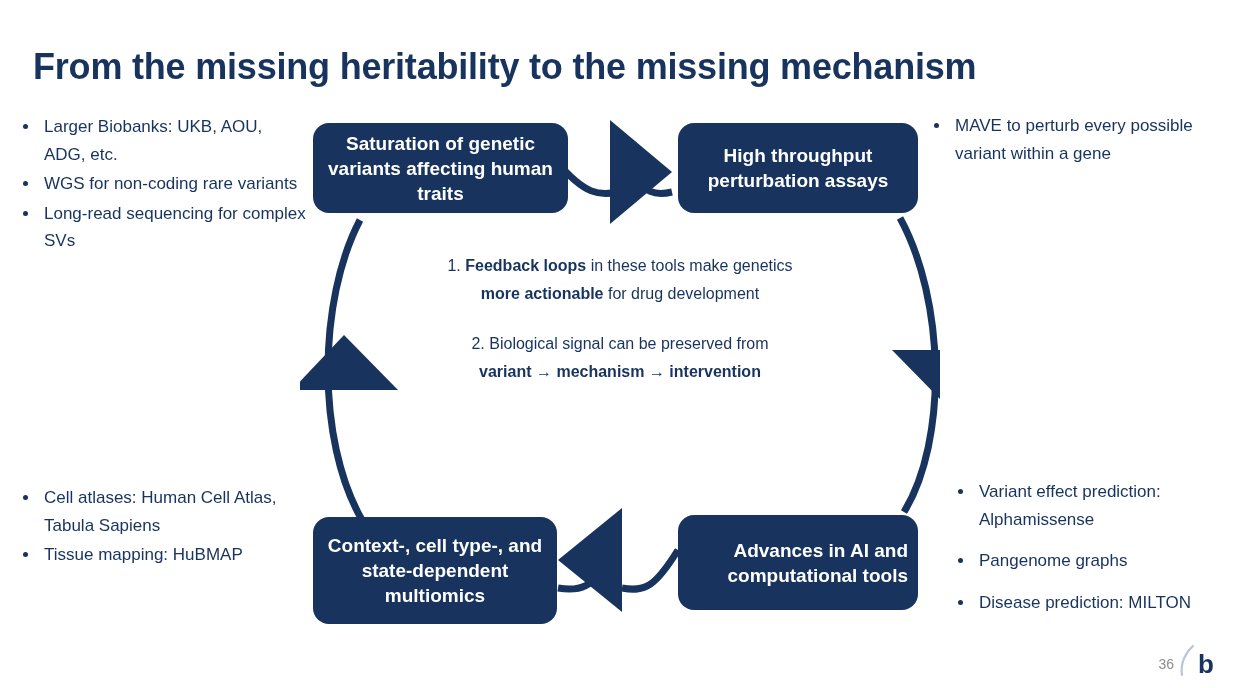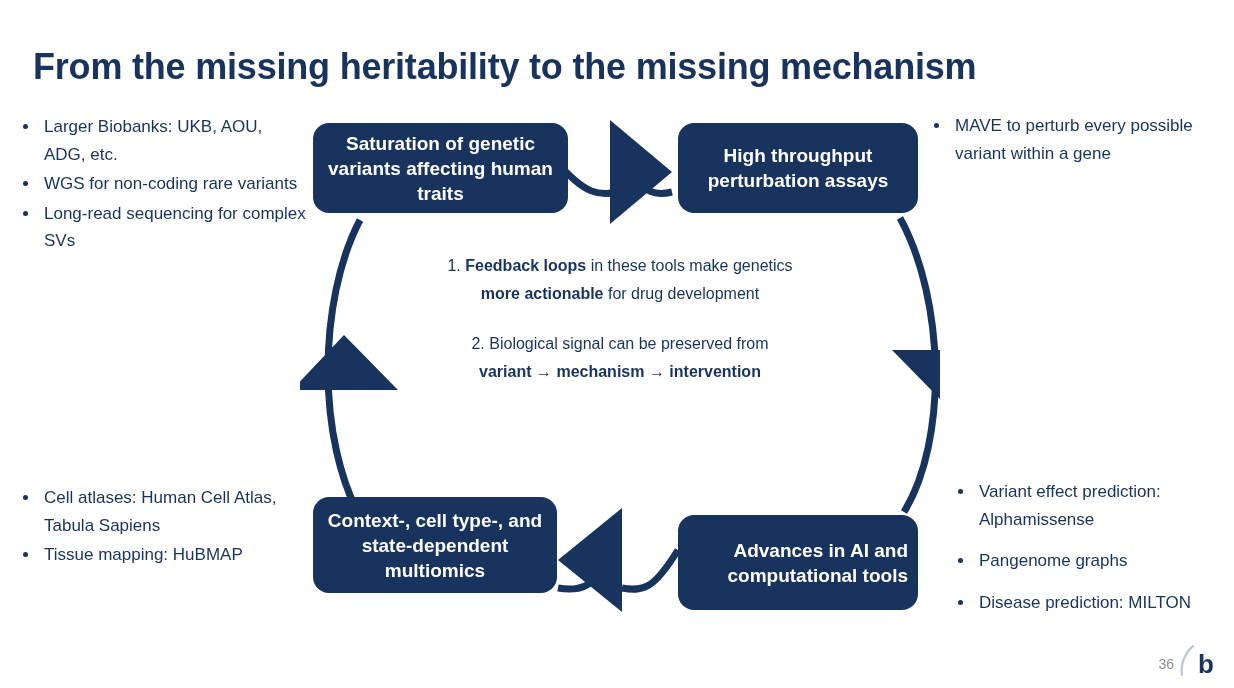--- a/index.html
+++ b/index.html
@@ -41,21 +41,21 @@
   .diagram svg{position:absolute;left:0;top:0;}
 
   .node{
     position:absolute;border-radius:16px;background:#17335e;
     color:#ffffff;font-weight:bold;font-size:19px;line-height:25px;
     display:flex;align-items:center;justify-content:center;text-align:center;
     box-sizing:border-box;padding:6px 10px;
   }
   #node-saturation{left:13px;top:23px;width:255px;height:90px;}
   #node-highthroughput{left:378px;top:23px;width:240px;height:90px;}
-  #node-multiomics{left:13px;top:397px;width:244px;height:96px;}
+  #node-multiomics{left:13px;top:417px;width:244px;height:107px;}
   #node-ai{left:378px;top:415px;width:240px;height:95px;text-align:right;}
 
   
   .center-text{
     position:absolute;left:144px;top:152px;width:352px;
     text-align:center;font-size:16px;line-height:28px;color:#17335e;
   }
   .center-text p{margin:0;}
   .center-text .para2{margin-top:22px;}
   .center-text b{font-weight:bold;}

